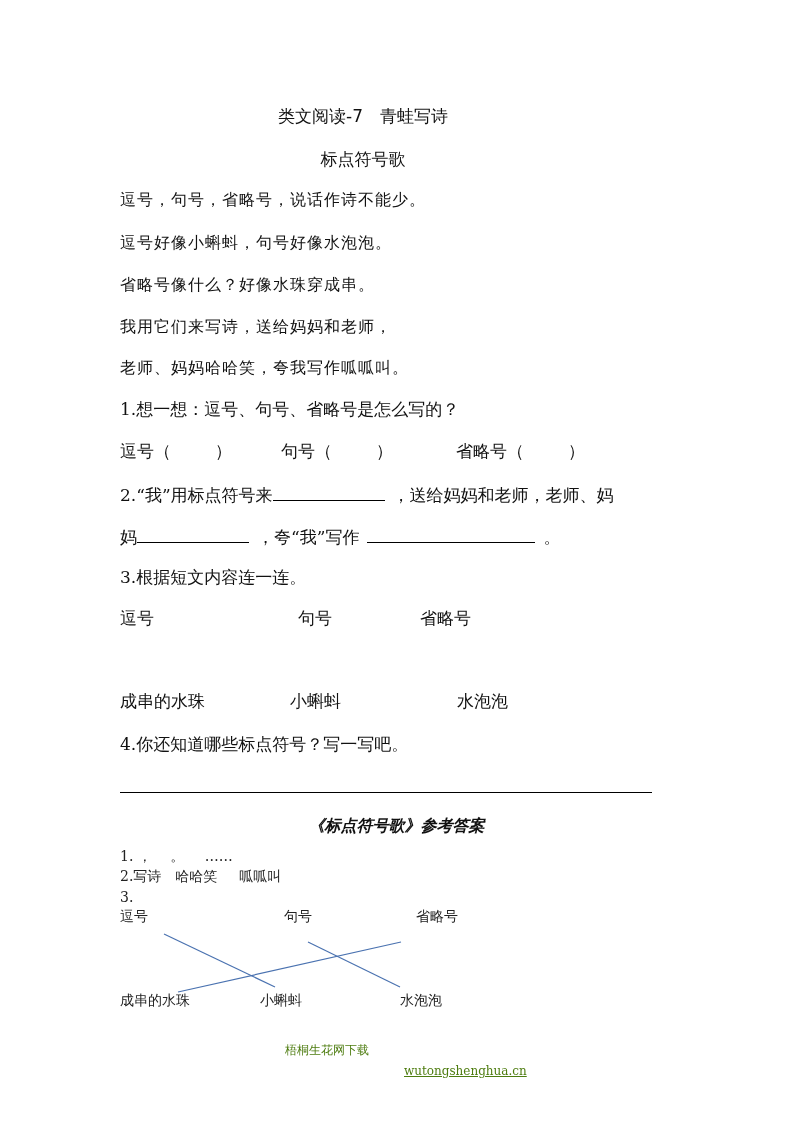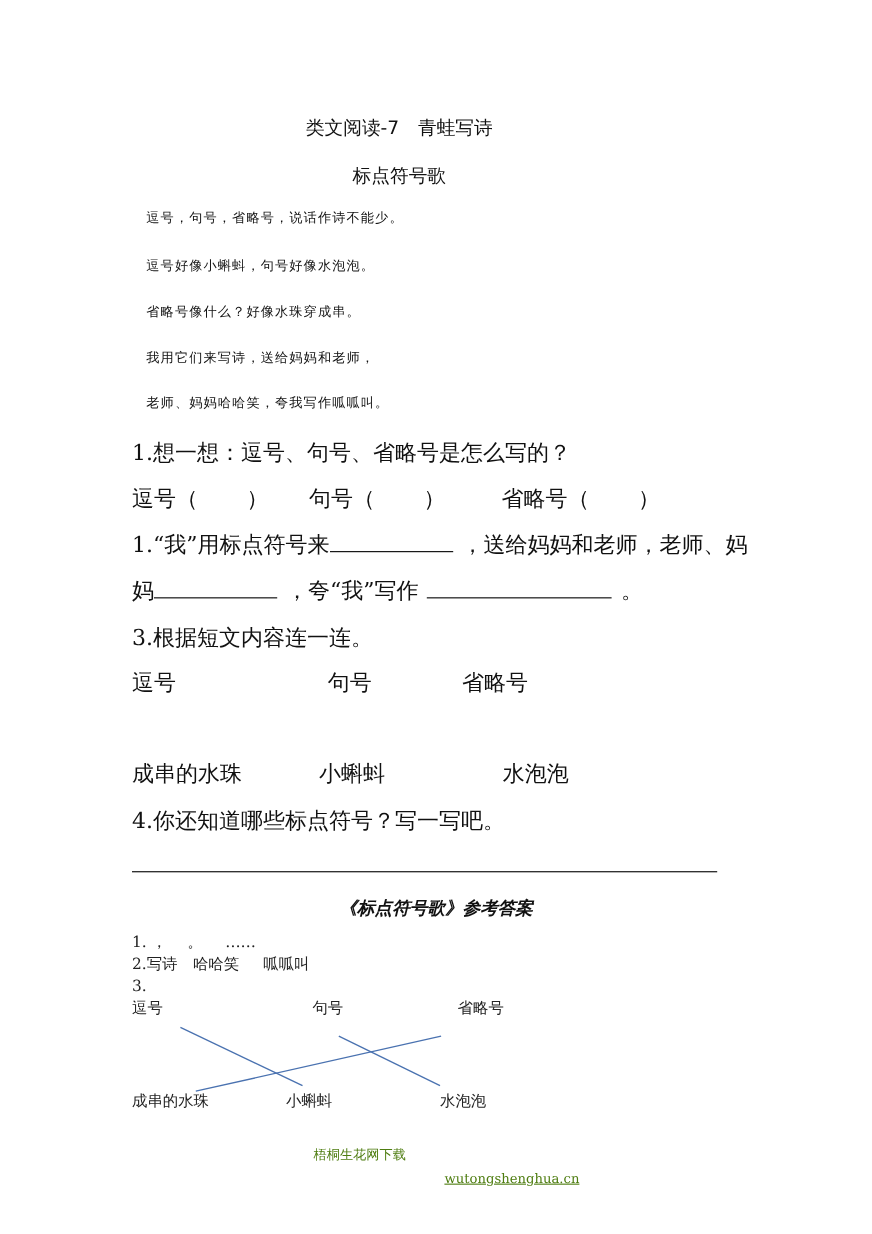--- a/index.html
+++ b/index.html
@@ -2,22 +2,22 @@
 <html><head>
   <meta charset="utf-8">
   <style>
     html, body { margin: 0; padding: 0; background: #ffffff; }
     body { width: 793px; height: 1122px; position: relative; overflow: hidden; color: #111; }
     .abs { position: absolute; white-space: nowrap; }
     .sans { font-family: "DejaVu Sans", "Liberation Sans", sans-serif; }
     .serif { font-family: "DejaVu Serif", "Liberation Serif", serif; }
     .kai { font-family: "DejaVu Serif", "Liberation Serif", serif; }
     .title { font-size: 17px; left: 0; width: 726px; text-align: center; }
-    .poem { font-size: 12px; left: 120px; letter-spacing: 1px; margin-left: 13px; }
-    .q { font-size: 20px; }
+    .poem { font-size: 16px; left: 120px; letter-spacing: 1px; }
+    .q { font-size: 17px; }
     .blank { display: inline-block; border-bottom: 1px solid #000; height: 18px; vertical-align: baseline; }
     .hr { position: absolute; left: 120px; width: 532px; height: 0; border-top: 1px solid #000; top: 792px; }
     .ans-title { font-size: 16px; font-weight: bold; left: 0; width: 793px; text-align: center; }
     .ans { font-size: 14px; color: #222; }
     .footer { font-size: 12px; color: #4d7c0f; }
     svg.lines { position: absolute; left: 0; top: 0; }
   </style>
 </head>
 <body>
 
@@ -35,21 +35,21 @@
   <span>逗号（</span><span style="display:inline-block;width:44px;"></span><span>）</span>
 </div>
 <div class="abs serif q" style="left:281px; top:440px;">
   <span>句号（</span><span style="display:inline-block;width:44px;"></span><span>）</span>
 </div>
 <div class="abs serif q" style="left:456px; top:440px;">
   <span>省略号（</span><span style="display:inline-block;width:44px;"></span><span>）</span>
 </div>
 
 <div class="abs serif q" style="left:120px; top:482px;">
-  <span>1.“我”用标点符号来</span><span class="blank" style="width:112px;"></span><span style="margin-left:8px;">，送给妈妈和老师，老师、妈</span>
+  <span>2.“我”用标点符号来</span><span class="blank" style="width:112px;"></span><span style="margin-left:8px;">，送给妈妈和老师，老师、妈</span>
 </div>
 <div class="abs serif q" style="left:120px; top:524px;">
   <span>妈</span><span class="blank" style="width:112px;"></span><span style="margin-left:8px;">，夸“我”写作</span><span class="blank" style="width:168px; margin-left:8px;"></span><span style="margin-left:8px;">。</span>
 </div>
 
 <div class="abs serif q" style="left:120px; top:566px;">3.根据短文内容连一连。</div>
 <div class="abs serif q" style="left:120px; top:607px;">逗号</div>
 <div class="abs serif q" style="left:298px; top:607px;">句号</div>
 <div class="abs serif q" style="left:420px; top:607px;">省略号</div>
 <div class="abs serif q" style="left:120px; top:690px;">成串的水珠</div>

